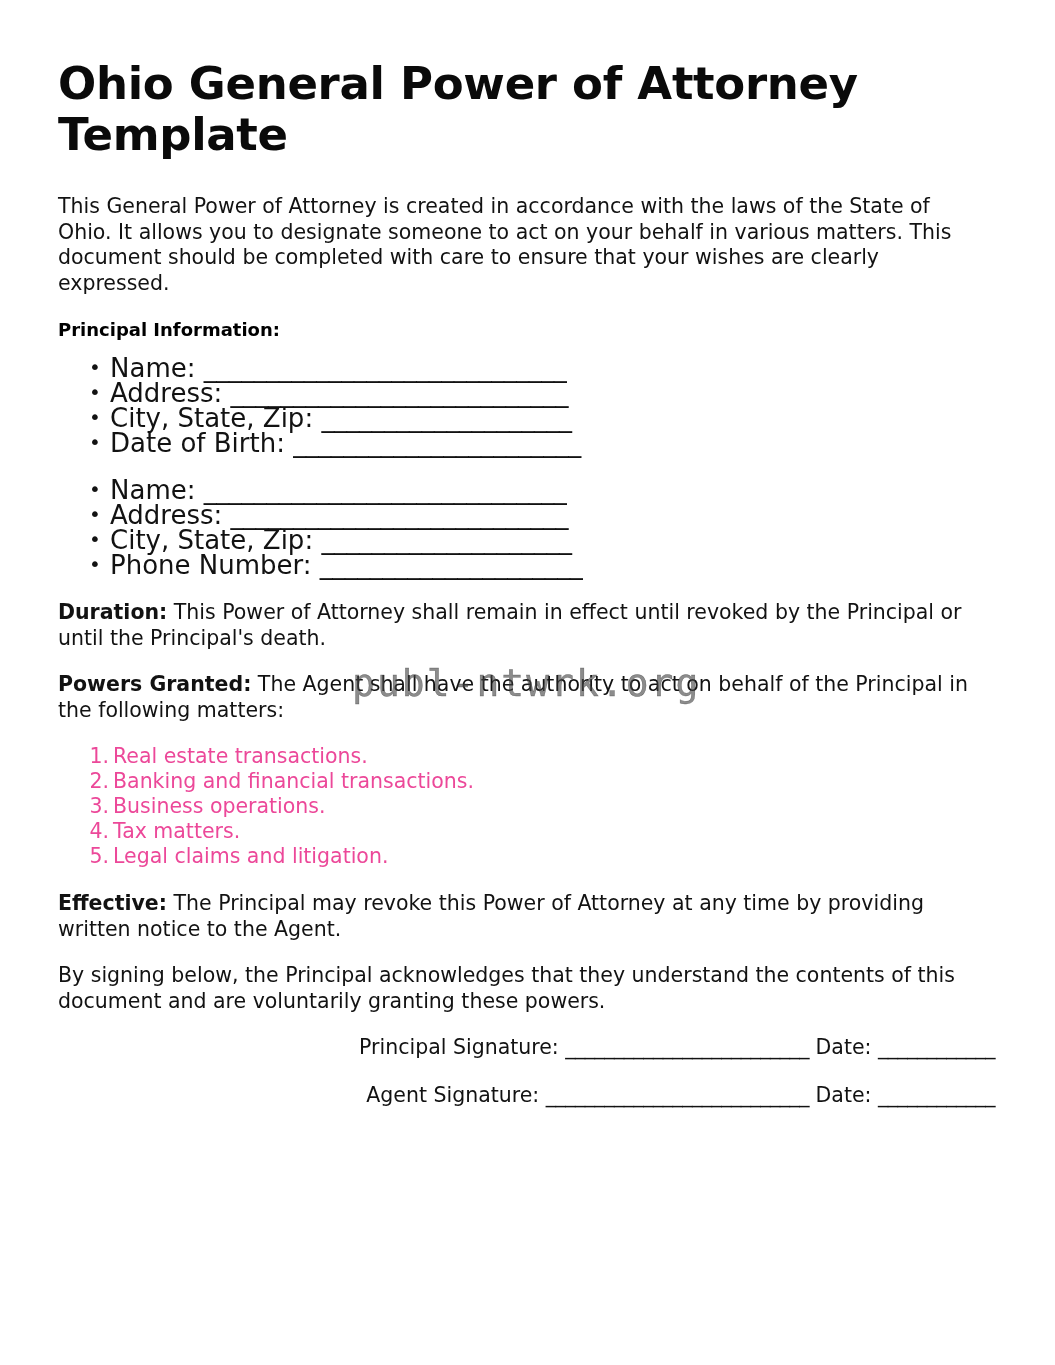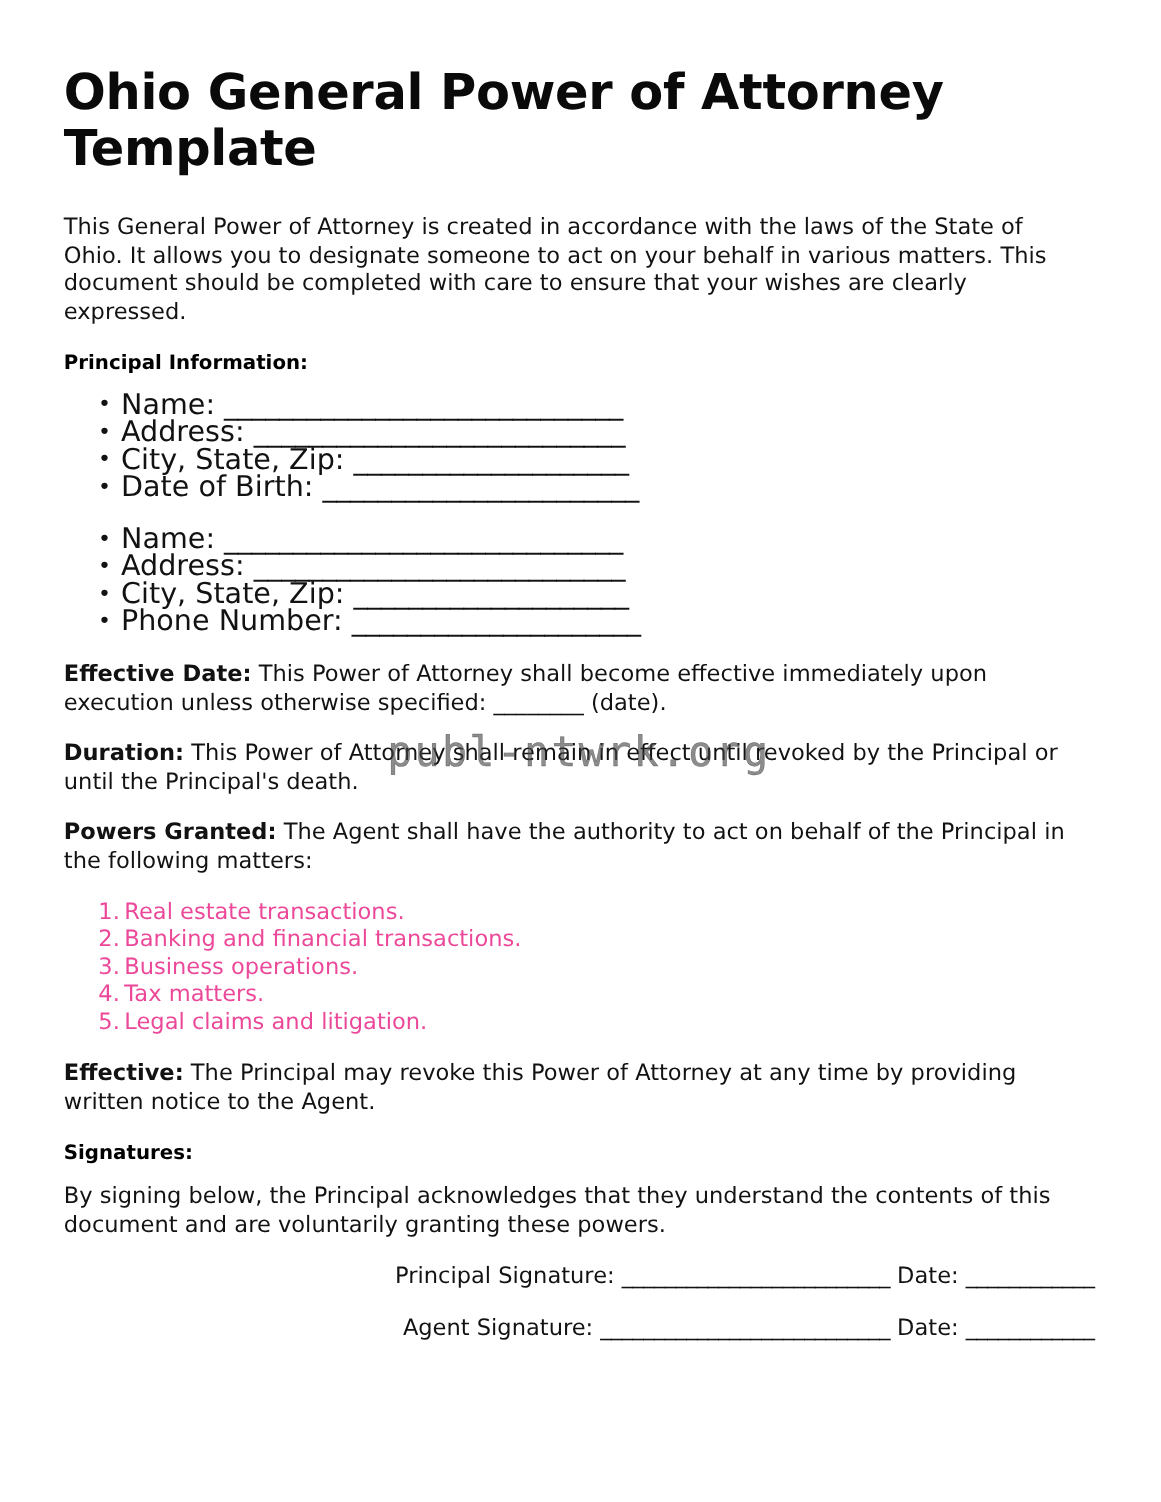--- a/index.html
+++ b/index.html
@@ -161,37 +161,35 @@
   </ul>
 
 
   <ul class="field-list">
     <li><span>Name:</span> <span class="blank">_____________________________</span></li>
     <li><span>Address:</span> <span class="blank">___________________________</span></li>
     <li><span>City, State, Zip:</span> <span class="blank">____________________</span></li>
     <li><span>Phone Number:</span> <span class="blank">_____________________</span></li>
   </ul>
 
-  <p class="para"><span class="lead">Effective Date:</span><span> This Power of Attorney shall become effective immediately upon execution unless otherwise specified: ________ (date).</span></p>
 
   <p class="para"><span class="lead">Duration:</span><span> This Power of Attorney shall remain in effect until revoked by the Principal or until the Principal's death.</span></p>
 
   <p class="para"><span class="lead">Powers Granted:</span><span> The Agent shall have the authority to act on behalf of the Principal in the following matters:</span></p>
 
   <ol class="powers-list">
     <li>Real estate transactions.</li>
     <li>Banking and financial transactions.</li>
     <li>Business operations.</li>
     <li>Tax matters.</li>
     <li>Legal claims and litigation.</li>
   </ol>
 
   <p class="para"><span class="lead">Effective:</span><span> The Principal may revoke this Power of Attorney at any time by providing written notice to the Agent.</span></p>
 
-  <h2 class="section-heading spaced-heading">Signatures:</h2>
 
   <p class="para">By signing below, the Principal acknowledges that they understand the contents of this document and are voluntarily granting these powers.</p>
 
   <p class="sig-line"><span>Principal Signature:</span> <span class="blank">_________________________</span> <span>Date:</span> <span class="blank">____________</span></p>
 
   <p class="sig-line"><span>Agent Signature:</span> <span class="blank">___________________________</span> <span>Date:</span> <span class="blank">____________</span></p>
 
 
   <div class="watermark">publ-ntwrk.org</div>
 

